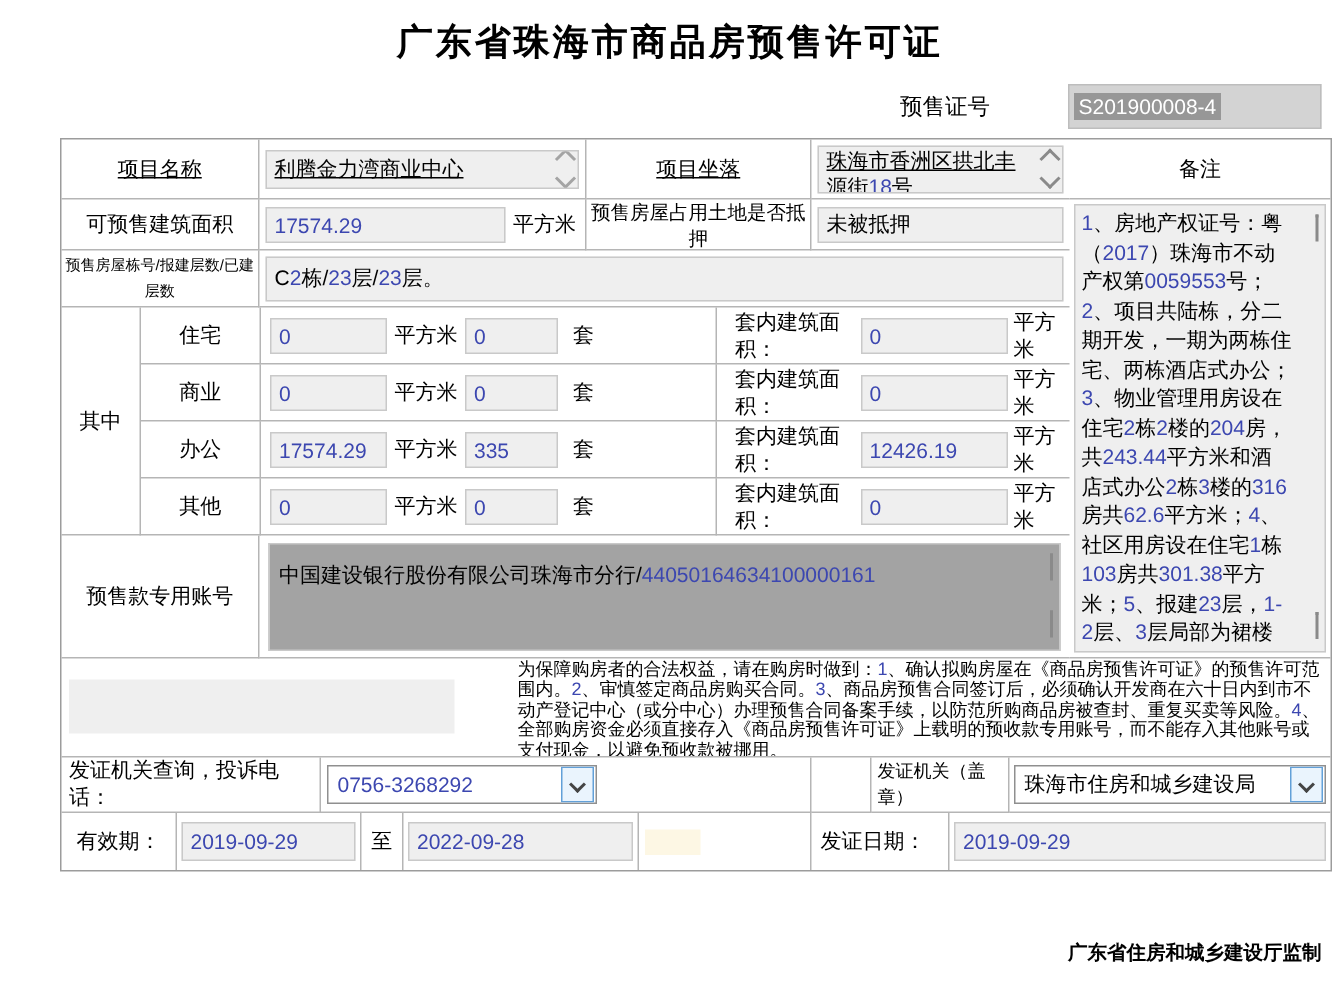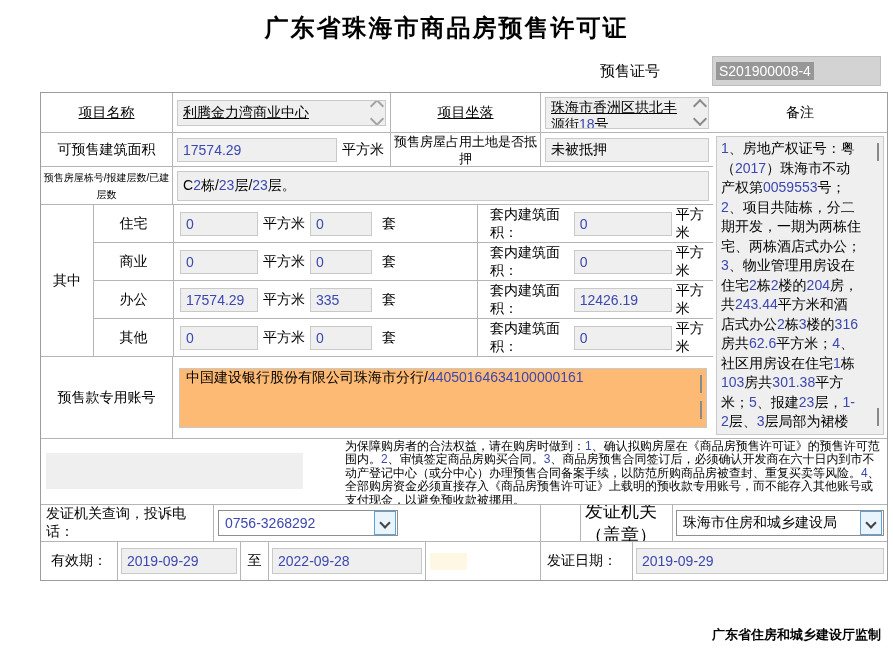--- a/index.html
+++ b/index.html
@@ -21,21 +21,21 @@
   .spin{position:absolute;right:3px;top:0;height:100%;display:flex;flex-direction:column;justify-content:center;gap:3px;}
   .chev{width:8px;height:8px;border-left:2px solid #a4a4a4;border-top:2px solid #a4a4a4;}
   .chev.dark{border-color:#8a8a8a;}
   .up{transform:rotate(45deg);}
   .down{transform:rotate(225deg);}
   .num{color:#3c47b0;}
   .remark-box{box-sizing:border-box;margin:3px;background:#efefef;border:1px solid #c9c9c9;flex:1;position:relative;overflow:hidden;}
   .remark-text{position:absolute;left:4px;top:2px;right:22px;bottom:2px;overflow:hidden;white-space:pre-wrap;font-size:14px;line-height:19.5px;text-align:left;}
   .sb-up{position:absolute;right:4px;top:8px;}
   .sb-down{position:absolute;right:4px;bottom:8px;}
-  .bigfield{position:relative;box-sizing:border-box;margin:4px;background:#fdba74;border:1px solid #c9c9c9;width:100%;height:60px;display:flex;align-items:flex-start;padding:0 24px 0 6px;text-align:left;}
+  .bigfield{position:relative;box-sizing:border-box;margin:4px;background:#a3a3a3;border:1px solid #c9c9c9;width:100%;height:72px;display:flex;align-items:flex-start;padding:12px 24px 0 6px;text-align:left;}
   .notice-row{border-bottom:1px solid #b5b5b5;display:flex;height:66px;box-sizing:border-box;}
   .notice-blank{width:257px;height:36px;background:#efefef;margin:14px 0 0 5px;flex:none;}
   .notice-text{flex:1;padding:1px 3px 0 42px;font-size:12px;line-height:13.4px;text-align:left;overflow:hidden;}
   .sel{box-sizing:border-box;height:26px;background:#fff;border:1px solid #8f8f8f;display:flex;align-items:center;justify-content:space-between;padding-left:6px;overflow:hidden;}
   .sel-btn{width:20px;height:22px;margin-right:1px;border:1px solid #62a0d8;background:#eaf4fd;display:flex;align-items:center;justify-content:center;flex:none;}
   .sel-btn .chev{width:6px;height:6px;border-color:#444;border-width:2px;}
   .yellow-box{width:37px;height:17px;background:#fdf7e4;margin-left:4px;}
   .footer{position:absolute;right:12px;top:626px;font-size:13px;font-weight:600;}
 </style>
 </head>
@@ -255,21 +255,21 @@
     <div class="cell left" style="width:327px;padding:0 4px;">
       <div class="sel" style="width:180px;">
         <span class="digit-blue"><span class="num">0756-3268292</span></span>
         <span class="sel-btn">
             <span class="chev down"></span>
           </span>
       </div>
     </div>
     <div class="cell" style="width:40px;"></div>
     <div class="cell left" style="width:92px;padding-left:4px;">
-        <span style="font-size:18px;">发证机关（盖章）</span>
+        <span style="font-size:12px;">发证机关（盖章）</span>
       </div>
     <div class="cell left last" style="width:214px;padding:0 3px;">
       <div class="sel" style="width:208px;">
         <span>珠海市住房和城乡建设局</span>
         <span class="sel-btn">
             <span class="chev down"></span>
           </span>
       </div>
     </div>
   </div>

